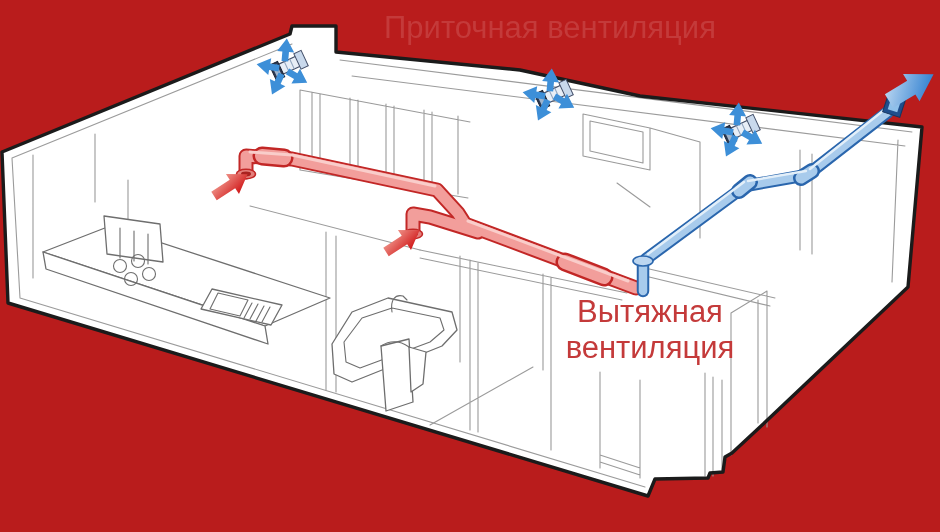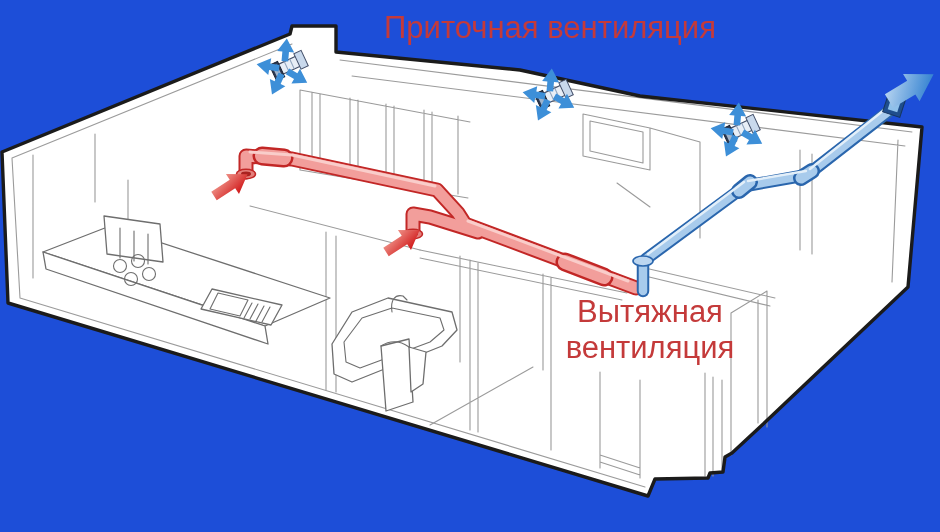--- a/index.html
+++ b/index.html
@@ -1,16 +1,16 @@
 <!DOCTYPE html>
 <html style="--label-red: #c43a3a; --outline-black: #1b1b1b; --wall-gray: #9b9b9b; --duct-red-stroke: #c22726; --duct-red-fill: #f29e9b; --duct-red-light: #f9cdca; --duct-blue-stroke: #2a66ad; --duct-blue-fill: #a8cbec; --duct-blue-light: #e3eff9; --arrow-red-dark: #d21f1f; --arrow-red-light: #f5ab9f; --arrow-blue: #3d8fd8; --arrow-blue-light: #c6def4; --fan-dark: #2d3b55; --fan-light: #e8eef6;"><head>
 <meta charset="utf-8">
 <style>
   html,body{margin:0;padding:0;background:#ffffff;}
-  .stage{position:relative;width:940px;height:532px;background:#1d4ed8;overflow:hidden;
+  .stage{position:relative;width:940px;height:532px;background:#b91c1c;overflow:hidden;
          font-family:"Liberation Sans",sans-serif;}
   svg{display:block;}
   
   .o-thick{fill:none;stroke:var(--outline-black,#1b1b1b);stroke-width:3.4;stroke-linejoin:round;stroke-linecap:round;}
   .shell{fill:#ffffff;stroke:none;}
   .wall{fill:none;stroke:var(--wall-gray,#9b9b9b);stroke-width:1.1;stroke-linejoin:round;stroke-linecap:round;}
   .fix{fill:#ffffff;stroke:#6e6e6e;stroke-width:1.3;stroke-linejoin:round;stroke-linecap:round;}
   .fixl{fill:none;stroke:#6e6e6e;stroke-width:1.1;stroke-linejoin:round;stroke-linecap:round;}
   
   .rd-o{fill:none;stroke:var(--duct-red-stroke,#c22726);stroke-width:15;stroke-linejoin:round;stroke-linecap:round;}

